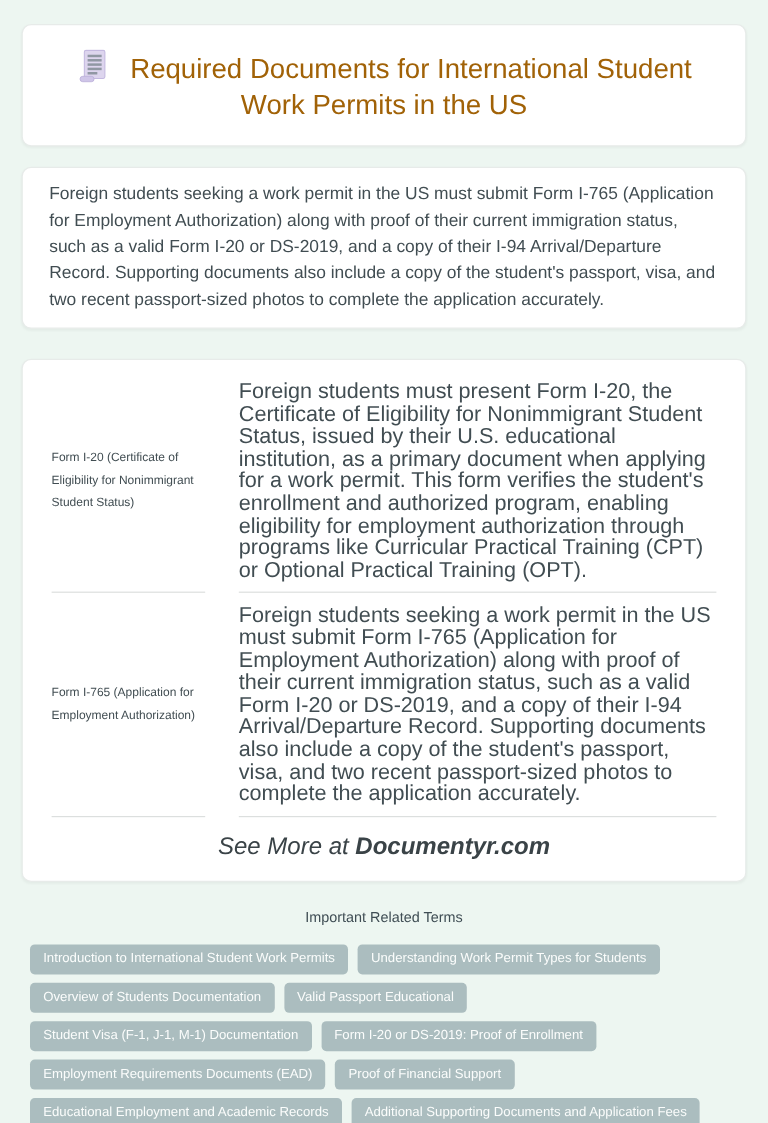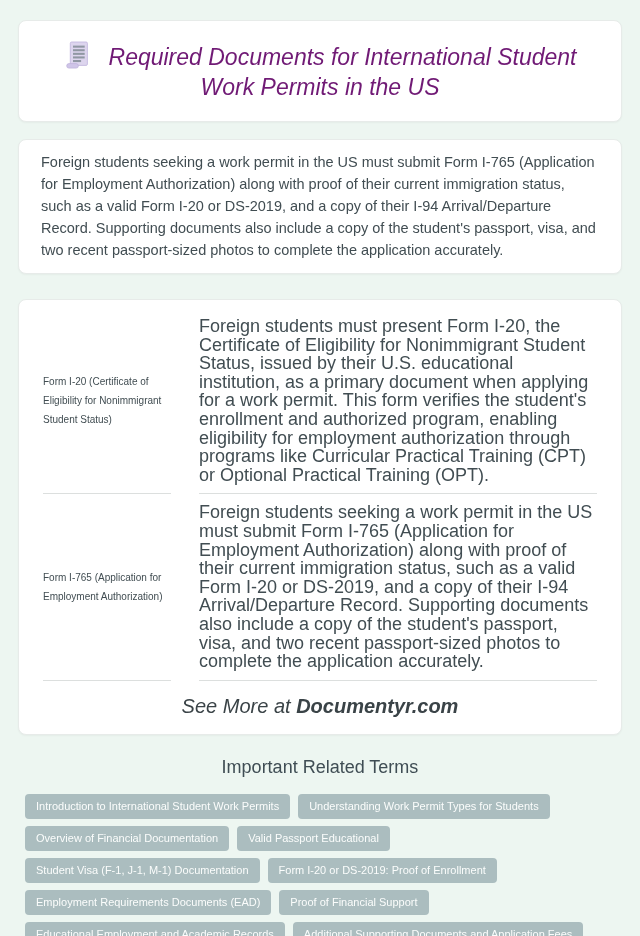--- a/index.html
+++ b/index.html
@@ -20,22 +20,21 @@
   
   .title-card {
     margin-top: 20px;
     padding: 20px 28px 19px 28px;
     text-align: center;
   }
   .page-title {
     font-size: 23px;
     line-height: 30px;
     font-weight: 400;
-    color: #701a75;
-    font-style: italic;
+    color: #a16207;
   }
   .title-icon {
     display: inline-block;
     width: 27px;
     height: 29px;
     margin-right: 18px;
     vertical-align: -5px;
   }
   
   .summary-card {
@@ -78,21 +77,21 @@
     text-align: center;
     font-size: 20px;
     font-style: italic;
     color: #3a4347;
   }
   .see-more .brand { font-weight: 700; }
   
   .related-heading {
     margin-top: 22px;
     text-align: center;
-    font-size: 18px;
+    font-size: 12px;
     font-weight: 500;
     color: #3f4d54;
   }
   .tags-wrap {
     margin: 16px 25px 0 25px;
   }
   .tag-row {
     display: flex;
     gap: 8px;
     margin-bottom: 7px;
@@ -171,21 +170,21 @@
   </div>
 </div>
 
 <h2 class="related-heading">Important Related Terms</h2>
 <div class="tags-wrap" id="tags-wrap">
     <div class="tag-row">
       <span class="tag">Introduction to International Student Work Permits</span>
       <span class="tag">Understanding Work Permit Types for Students</span>
     </div>
     <div class="tag-row">
-      <span class="tag">Overview of Financial Documentation</span>
+      <span class="tag">Overview of Students Documentation</span>
       <span class="tag">Valid Passport Educational</span>
     </div>
     <div class="tag-row">
       <span class="tag">Student Visa (F-1, J-1, M-1) Documentation</span>
       <span class="tag">Form I-20 or DS-2019: Proof of Enrollment</span>
     </div>
     <div class="tag-row">
       <span class="tag">Employment Requirements Documents (EAD)</span>
       <span class="tag">Proof of Financial Support</span>
     </div>

